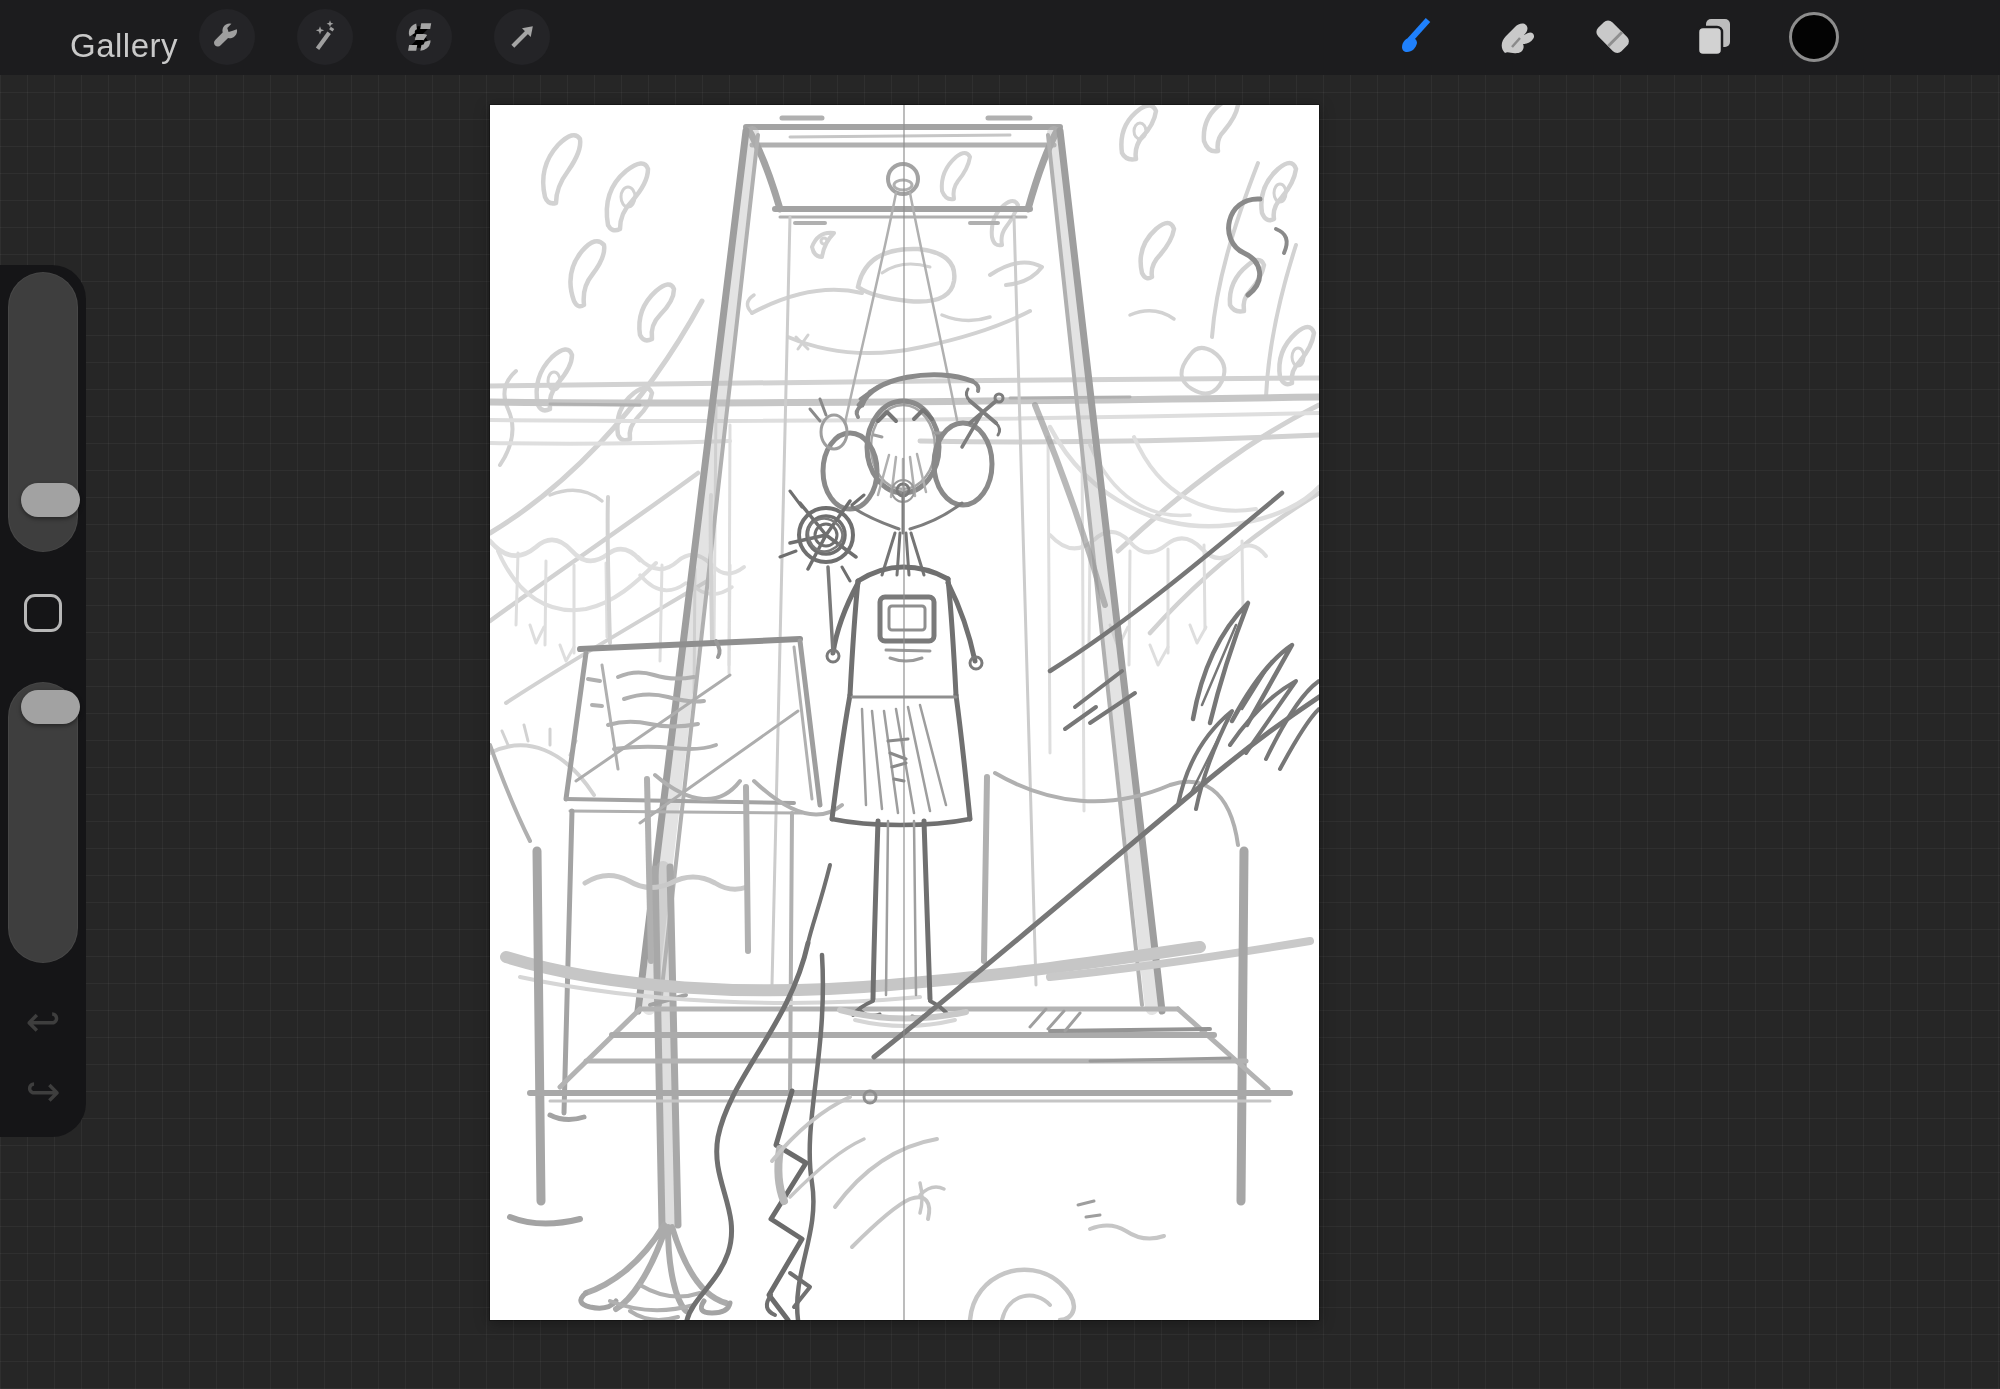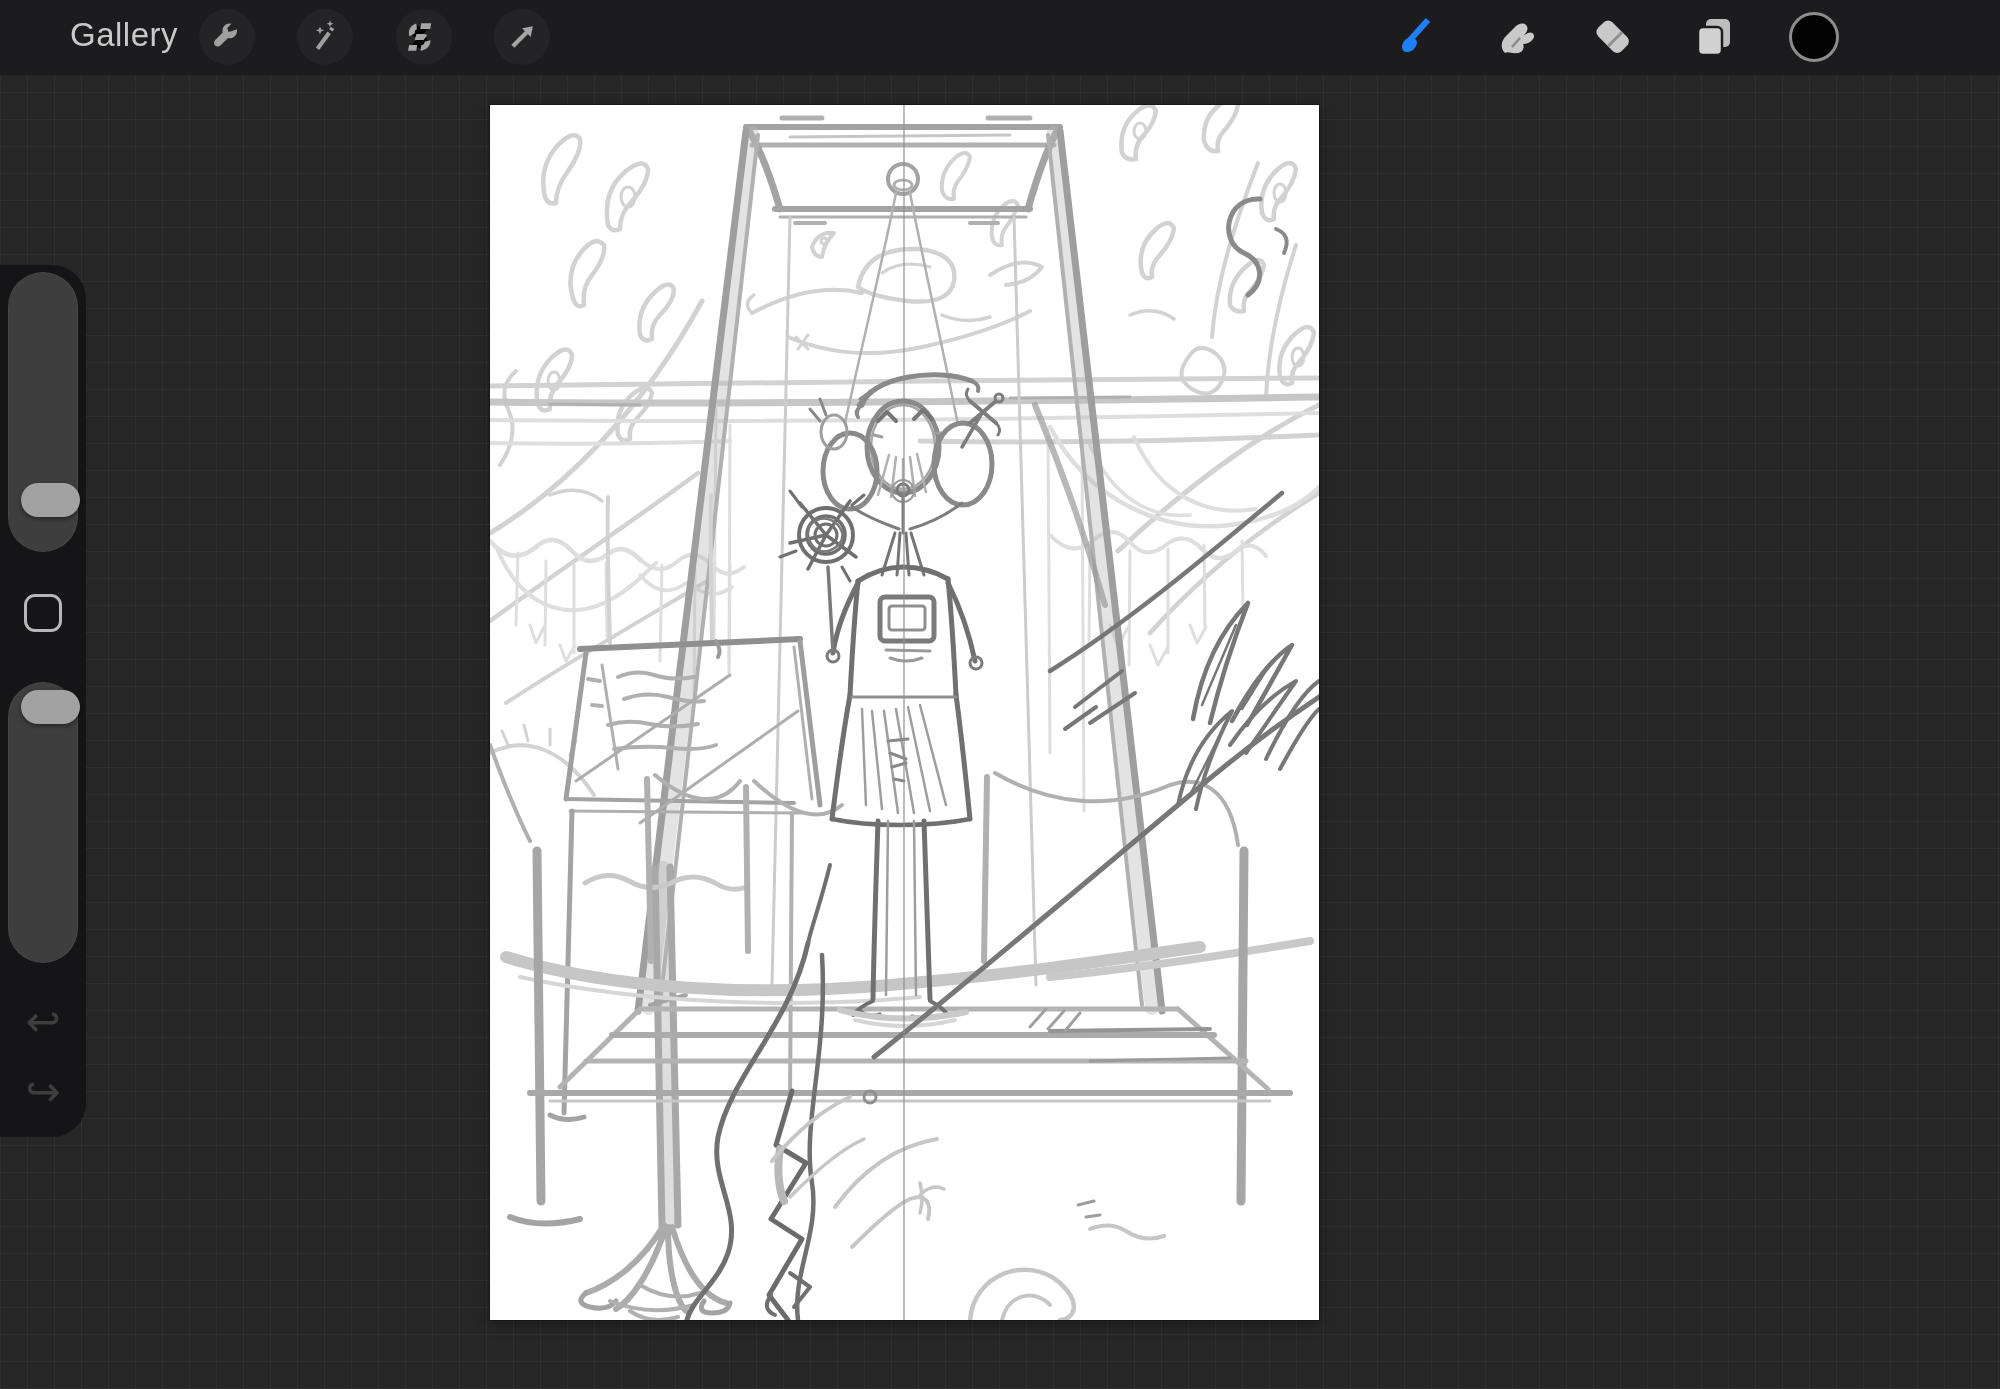--- a/index.html
+++ b/index.html
@@ -4,21 +4,21 @@
 <style>
   html,body{margin:0;padding:0;background:#1a1a1a;}
   #app{position:relative;width:2000px;height:1389px;overflow:hidden;
        background-color:#262626;
        background-image:
          repeating-linear-gradient(0deg, rgba(255,255,255,.045) 0 1px, transparent 1px 27px),
          repeating-linear-gradient(90deg, rgba(255,255,255,.045) 0 1px, transparent 1px 27px);
        font-family:"Liberation Sans", sans-serif;}
   
   #topbar{position:absolute;left:0;top:0;width:2000px;height:75px;background:#1c1c1e;z-index:10;}
-  .gallery{position:absolute;left:70px;top:16px;height:75px;display:flex;
+  .gallery{position:absolute;left:70px;top:8px;height:75px;display:flex;align-items:center;
            color:#c9c9c9;font-size:33px;letter-spacing:.5px;}
   .toolbtn{position:absolute;top:9px;width:56px;height:56px;border-radius:50%;
            display:flex;align-items:center;justify-content:center;}
   .toolbtn.circled{background:#242427;}
   .toolbtn svg{display:block;}
   #colorbtn{position:absolute;top:12px;left:1789px;width:50px;height:50px;border-radius:50%;
             background:#030303;border:3px solid #8d8d8d;box-sizing:border-box;}
   
   #sidebar{position:absolute;left:0;top:265px;width:86px;height:872px;background:#151517;
            border-radius:0 34px 34px 0;z-index:9;}

